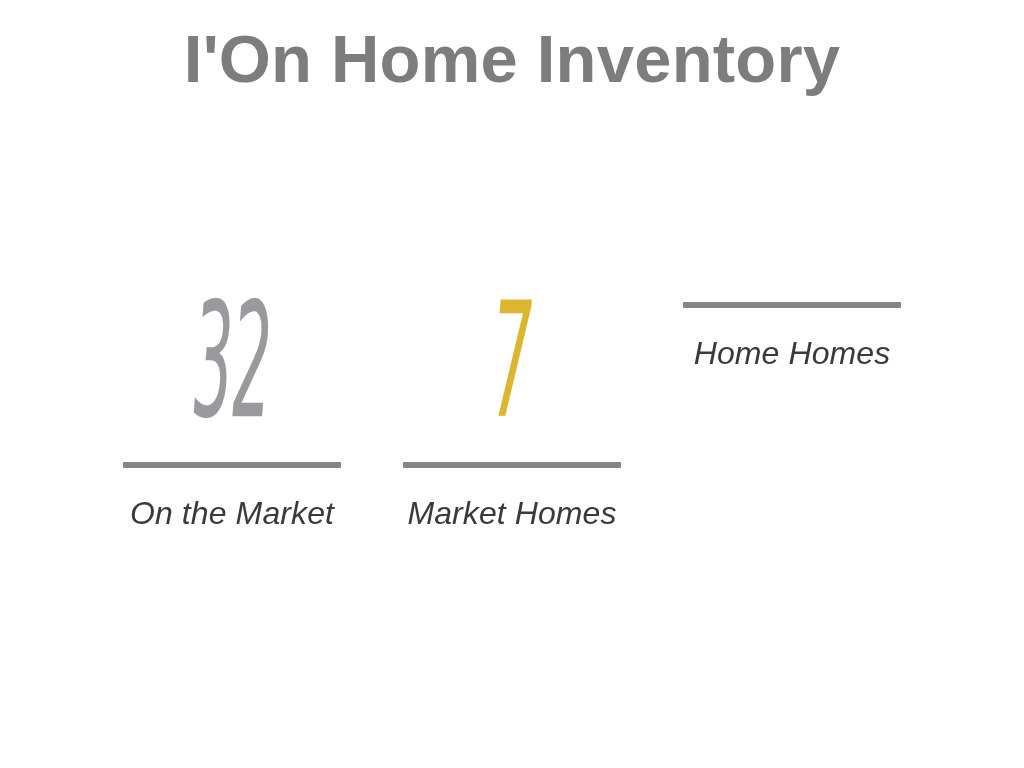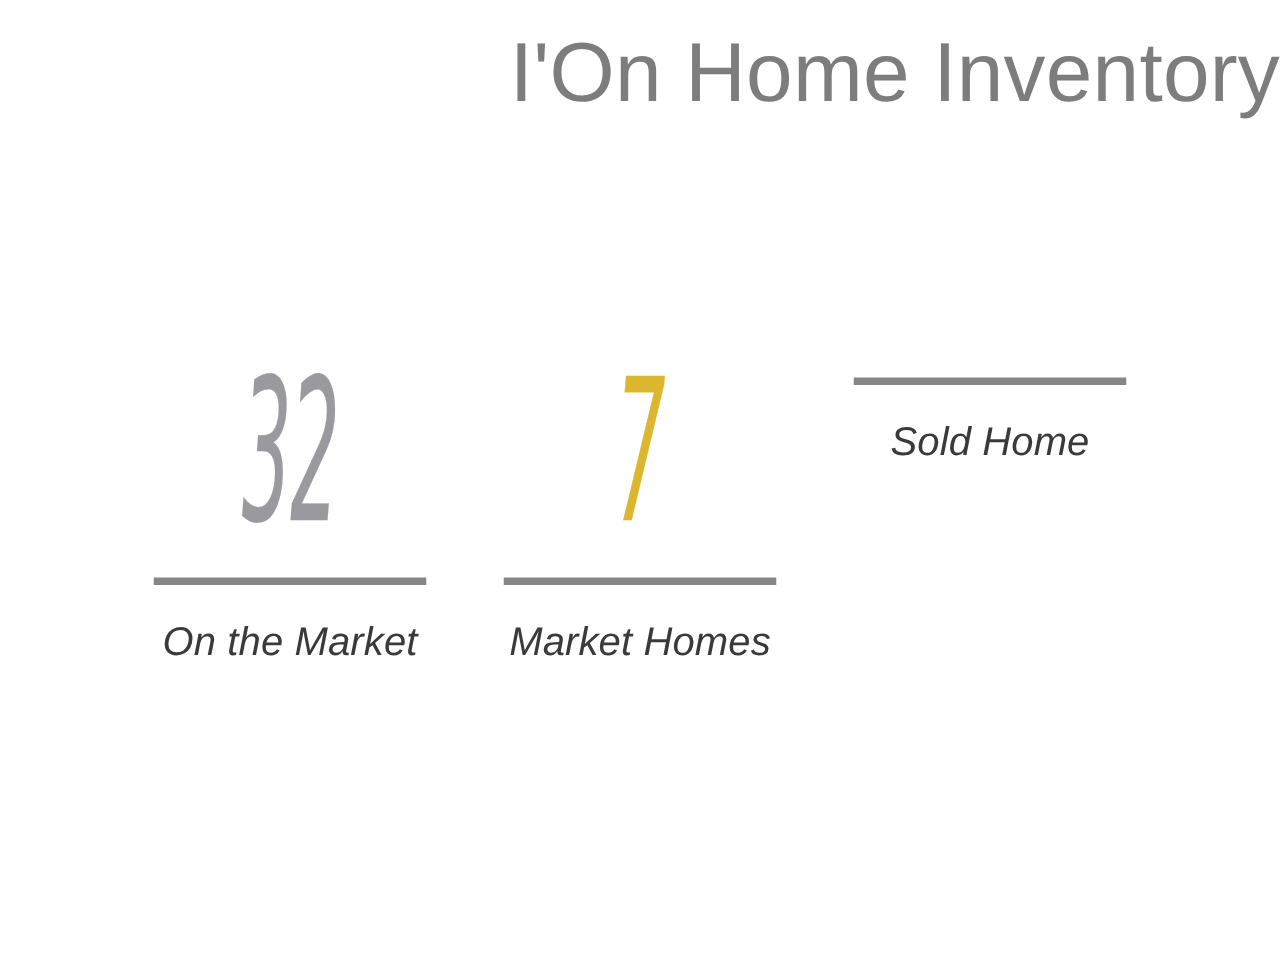--- a/index.html
+++ b/index.html
@@ -23,24 +23,24 @@
     height: 768px;
     background: #ffffff;
   }
 
   
   .title {
     position: absolute;
     top: 21px;
     left: 0;
     width: 1024px;
-    text-align: right;
+    text-align: center;
     font-family: "Liberation Sans", "DejaVu Sans", sans-serif;
     font-size: 67px;
-    font-weight: 400;
+    font-weight: 700;
     letter-spacing: 0.2px;
     color: #7d7d7d;
     line-height: 1.12;
     white-space: nowrap;
   }
 
   
   .stats-row {
     position: absolute;
     top: 280px;
@@ -130,17 +130,17 @@
     <div class="stat-col">
       <div class="stat-value-wrap">
         <span class="stat-value v-pending" style="color: rgb(221, 182, 47);">7</span>
       </div>
       <div class="stat-rule" style="background: rgb(134, 134, 134);"></div>
       <div class="stat-label" style="color: rgb(58, 58, 58);">Market Homes</div>
     </div>
 
     <div class="stat-col">
       <div class="stat-rule" style="background: rgb(134, 134, 134);"></div>
-      <div class="stat-label" style="color: rgb(58, 58, 58);">Sold Home</div>
+      <div class="stat-label" style="color: rgb(58, 58, 58);">Home Homes</div>
     </div>
 
   </div>
 </div>
 
 </body></html>

